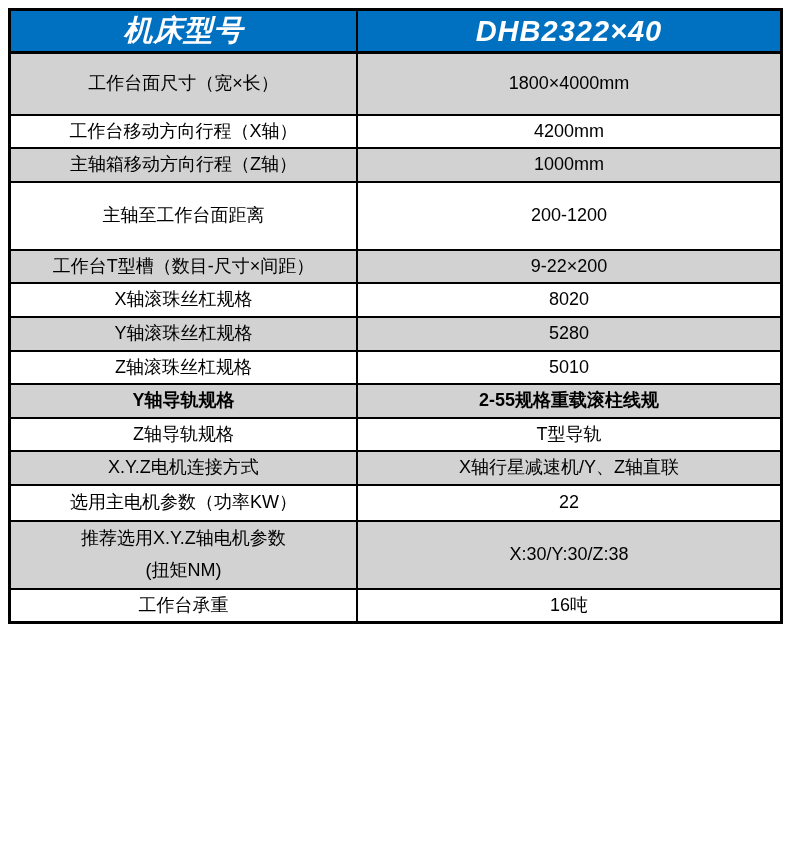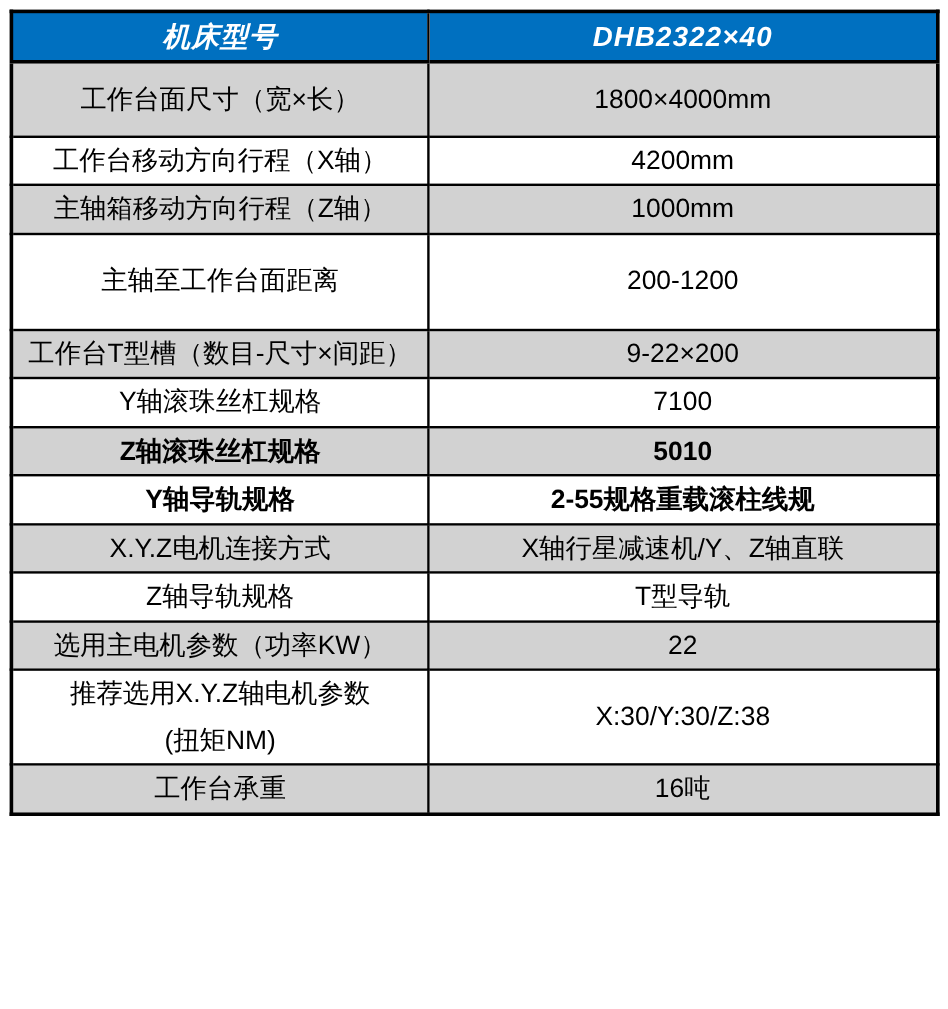--- a/index.html
+++ b/index.html
@@ -35,27 +35,27 @@
     text-align: center;
     vertical-align: middle;
     padding: 0 6px;
     overflow: hidden;
   }
   tr.header-row th {
     background: var(--header-bg);
     color: var(--header-text);
     font-weight: bold;
     font-style: italic;
-    font-size: 23px;
+    font-size: 29px;
     letter-spacing: 1px;
     height: 42px;
     border-bottom: 3px solid var(--border);
   }
   tbody td {
-    font-size: 22px;
+    font-size: 18px;
     color: var(--text);
     background: var(--row-bg);
     line-height: 1.75;
   }
   tbody tr:nth-child(odd) td {
     background: var(--row-alt);
   }
   td.label { }
   td.value { }
 </style>
@@ -80,47 +80,51 @@
           <td class="value">1800×4000mm</td>
         </tr>
         <tr style="height: 28px;">
           <td class="label">工作台移动方向行程（X轴）</td>
           <td class="value">4200mm</td>
         </tr>
         <tr style="height: 28px;">
           <td class="label">主轴箱移动方向行程（Z轴）</td>
           <td class="value">1000mm</td>
         </tr>
-        <tr style="height: 80px;">
+        <tr style="height: 68px;">
           <td class="label">主轴至工作台面距离</td>
           <td class="value">200-1200</td>
         </tr>
         <tr style="height: 33px; margin-top: 16px;">
           <td class="label">工作台T型槽（数目-尺寸×间距）</td>
           <td class="value">9-22×200</td>
         </tr>
+        <tr style="height: 34px;">
+          <td class="label">X轴滚珠丝杠规格</td>
+          <td class="value">8020</td>
+        </tr>
         <tr style="height: 28px;">
           <td class="label">Y轴滚珠丝杠规格</td>
-          <td class="value">7100</td>
+          <td class="value">5280</td>
         </tr>
-        <tr style="height: 29px; font-weight: bold;">
+        <tr style="height: 29px;">
           <td class="label">Z轴滚珠丝杠规格</td>
           <td class="value">5010</td>
         </tr>
         <tr style="height: 30px; font-weight: bold;">
           <td class="label">Y轴导轨规格</td>
           <td class="value">2-55规格重载滚柱线规</td>
         </tr>
         <tr style="height: 30px;">
+          <td class="label">Z轴导轨规格</td>
+          <td class="value">T型导轨</td>
+        </tr>
+        <tr style="height: 30px;">
           <td class="label">X.Y.Z电机连接方式</td>
           <td class="value">X轴行星减速机/Y、Z轴直联</td>
-        </tr>
-        <tr style="height: 30px;">
-          <td class="label">Z轴导轨规格</td>
-          <td class="value">T型导轨</td>
         </tr>
         <tr style="height: 36px;">
           <td class="label">选用主电机参数（功率KW）</td>
           <td class="value">22</td>
         </tr>
         <tr style="height: 68px;">
           <td class="label">推荐选用X.Y.Z轴电机参数<br>(扭矩NM)</td>
           <td class="value">X:30/Y:30/Z:38</td>
         </tr>
         <tr style="height: 30px;">

